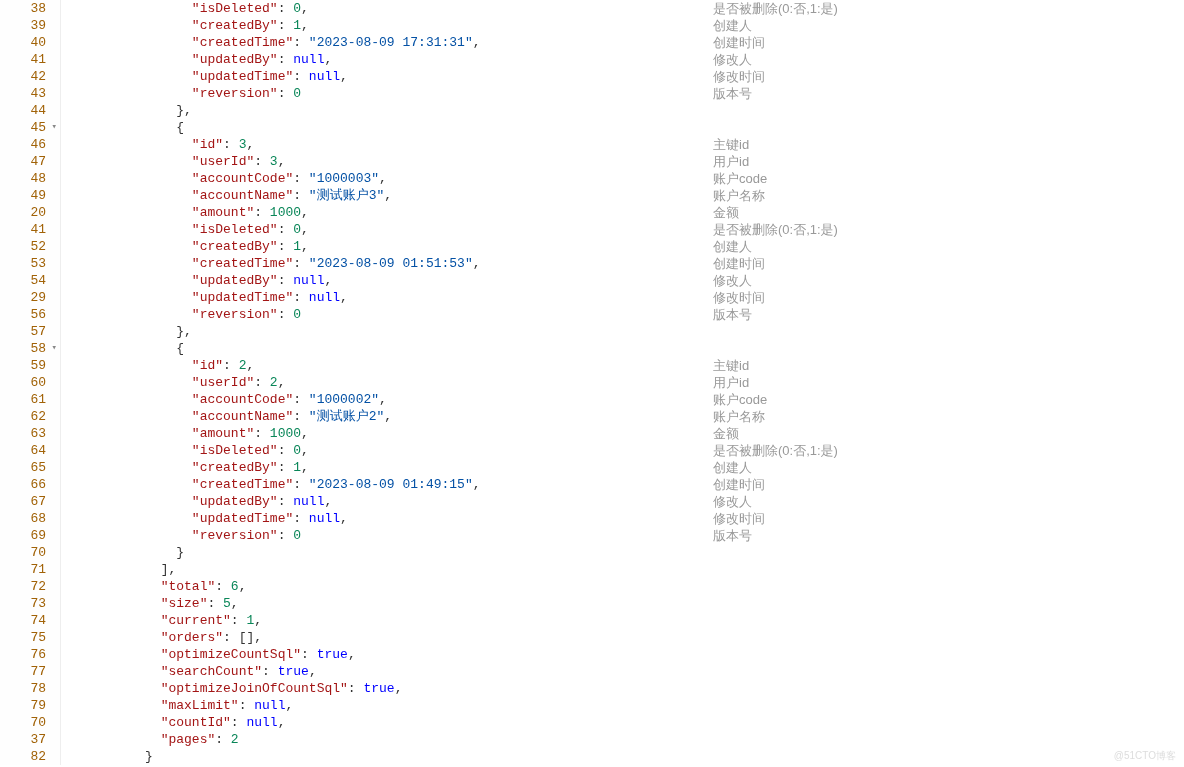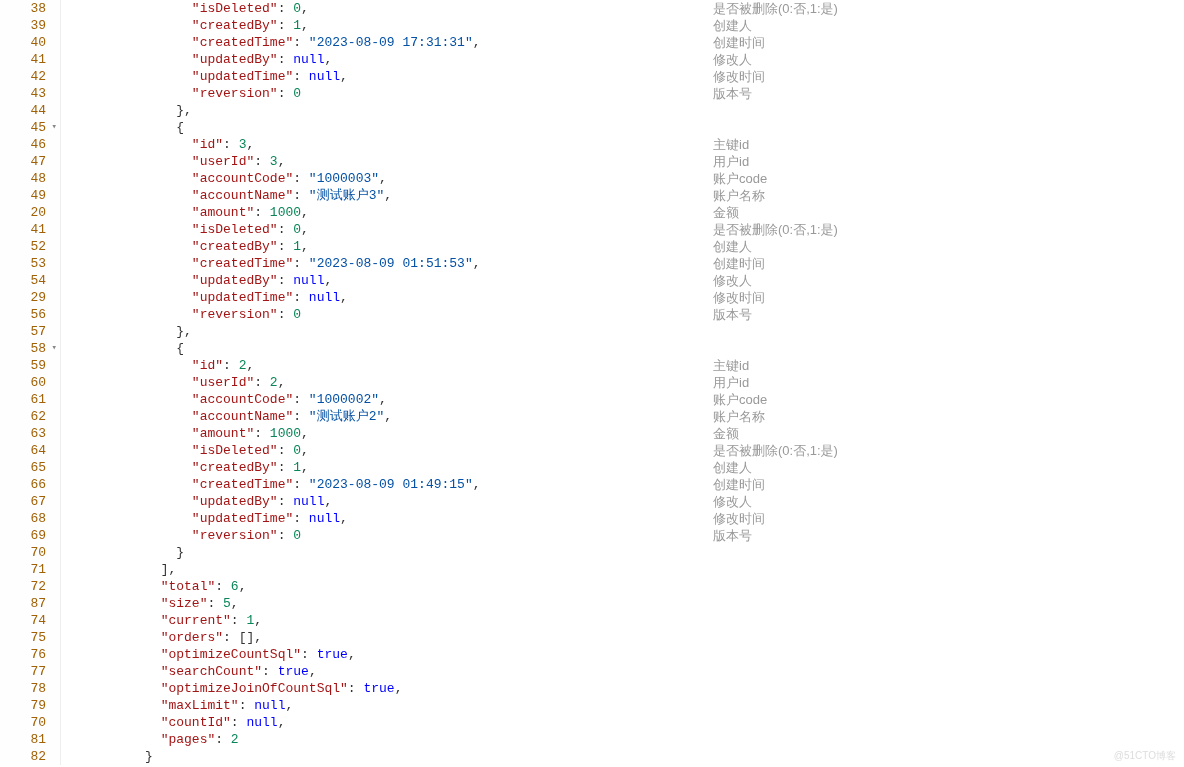--- a/index.html
+++ b/index.html
@@ -103,29 +103,29 @@
       <div class="ln">63</div>
       <div class="ln">64</div>
       <div class="ln">65</div>
       <div class="ln">66</div>
       <div class="ln">67</div>
       <div class="ln">68</div>
       <div class="ln">69</div>
       <div class="ln">70</div>
       <div class="ln">71</div>
       <div class="ln">72</div>
-      <div class="ln">87</div>
+      <div class="ln">73</div>
       <div class="ln">74</div>
       <div class="ln">75</div>
       <div class="ln">76</div>
       <div class="ln">77</div>
       <div class="ln">78</div>
       <div class="ln">79</div>
       <div class="ln">70</div>
-      <div class="ln">81</div>
+      <div class="ln">37</div>
       <div class="ln">82</div>
     </div>
   <div class="code" id="code">
       <div class="row">                <span class="k">"isDeleted"</span><span class="p">: </span><span class="n">0</span><span class="p">,</span></div>
       <div class="row">                <span class="k">"createdBy"</span><span class="p">: </span><span class="n">1</span><span class="p">,</span></div>
       <div class="row">                <span class="k">"createdTime"</span><span class="p">: </span><span class="s">"2023-08-09 17:31:31"</span><span class="p">,</span></div>
       <div class="row">                <span class="k">"updatedBy"</span><span class="p">: </span><span class="b">null</span><span class="p">,</span></div>
       <div class="row">                <span class="k">"updatedTime"</span><span class="p">: </span><span class="b">null</span><span class="p">,</span></div>
       <div class="row">                <span class="k">"reversion"</span><span class="p">: </span><span class="n">0</span><span class="p"></span></div>
       <div class="row">              <span class="p">},</span></div>

